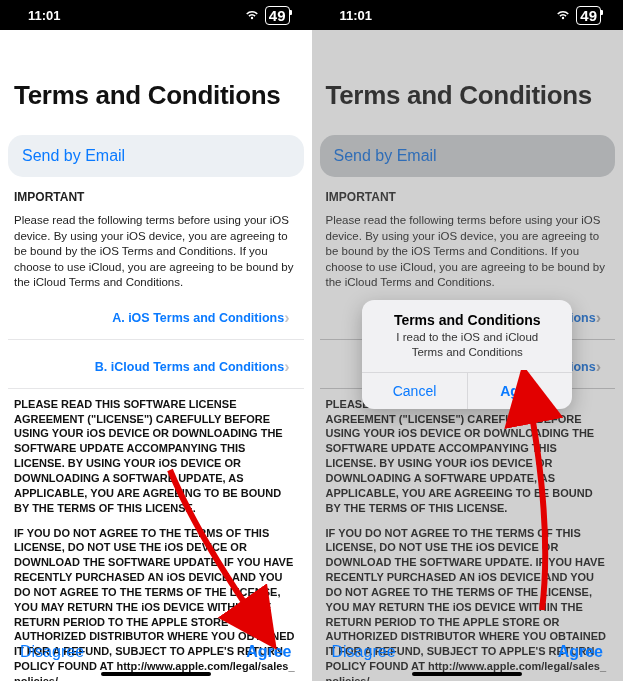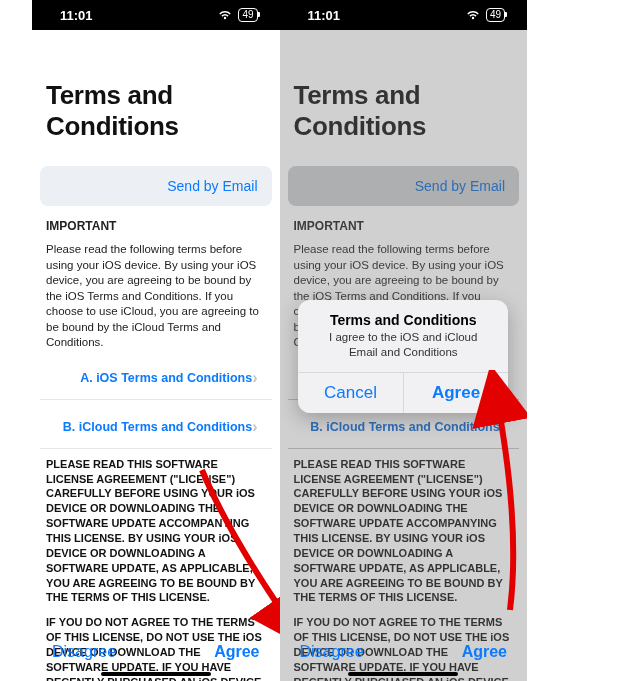--- a/index.html
+++ b/index.html
@@ -6,23 +6,22 @@
   body {
     font-family: -apple-system, BlinkMacSystemFont, "Segoe UI", Helvetica, Arial, sans-serif;
     background: #fff;
     width: 631px;
     height: 681px;
     overflow: hidden;
     position: relative;
   }
   .wrap {
     display: flex;
-    width: 527px;
+    width: 623px;
     height: 681px;
-    padding-left: 32px;
   }
   .phone {
     width: 315.5px;
     height: 681px;
     position: relative;
     background: #fff;
     overflow: hidden;
   }
   .phone.dimmed .screen-body { filter: brightness(0.85); }
   .phone.dimmed .screen-body-overlay {
@@ -40,42 +39,41 @@
     justify-content: space-between;
     padding: 0 22px 0 28px;
     font-size: 13px;
     font-weight: 600;
   }
   .sb-right { display: flex; align-items: center; gap: 6px; }
   .sb-icon { display: inline-flex; align-items: center; }
   .battery-box {
     display: inline-flex; align-items:flex-end;
     border: 1px solid #fff; border-radius: 4px;
-    padding: 1px 3px 1px 3px; font-size: 10px; font-weight:400;
+    padding: 1px 3px 1px 3px; font-size: 15px; font-weight:700;
     line-height: 1; position: relative;
   }
   .battery-box::after {
     content:""; position:absolute; right:-3px; top:3px; width:2px; height:5px;
     background:#fff; border-radius: 0 1px 1px 0;
   }
   .page-title {
     font-size: 26px;
     font-weight: 800;
     color: #111;
     padding: 50px 14px 24px 14px;
     letter-spacing: -0.3px;
   }
   .email-row {
     background: #ecf0f4;
-    border-radius: 8px;
+    border-radius: 15px;
     margin: 0 8px 12px 8px;
     padding: 12px 14px;
     color: #0a7aff;
-    font-size: 14px;
-    text-align: right;
+    font-size: 16px;
   }
   .section {
     padding: 0 14px;
     font-size: 11.5px;
     line-height: 1.35;
     color: #222;
   }
   .imp-head { font-weight: 700; font-size: 12px; margin-bottom: 8px; }
   .link-row {
     display: flex; justify-content: flex-end; align-items: center;
@@ -117,21 +115,21 @@
     border-radius: 12px;
     box-shadow: 0 6px 20px rgba(0,0,0,0.25);
     overflow: hidden;
     text-align: center;
     z-index: 10;
   }
   .alert-title { font-size: 14px; font-weight: 600; padding: 12px 14px 2px; }
   .alert-msg { font-size: 11.5px; color: #333; padding: 0 18px 12px; line-height:1.3;}
   .alert-btns { display: flex; border-top: 1px solid #d8d8db; }
   .alert-btn {
-    flex: 1; padding: 10px 0; font-size: 17px; color: #0a7aff;
+    flex: 1; padding: 10px 0; font-size: 14px; color: #0a7aff;
     border-right: 1px solid #d8d8db;
   }
   .alert-btn:last-child { border-right: none; font-weight: 600;}
   
   .arrow {
     position: absolute; z-index: 20; pointer-events: none;
   }
 </style>
 </head>
 <body>
@@ -242,21 +240,21 @@
     <div class="screen-body-overlay"></div>
 
     <div class="bottom-bar">
       <span>Disagree</span>
       <span class="agree">Agree</span>
     </div>
     <div class="home-ind"></div>
 
     <div class="alert">
       <div class="alert-title">Terms and Conditions</div>
-      <div class="alert-msg">I agree to the iOS and iCloud Email and Conditions</div>
+      <div class="alert-msg">I read to the iOS and iCloud Terms and Conditions</div>
       <div class="alert-btns">
         <div class="alert-btn">Cancel</div>
         <div class="alert-btn">Agree</div>
       </div>
     </div>
 
     <svg class="arrow" style="left:185px; top:370px;" width="90" height="250">
       <defs>
           <marker id="ah2" markerWidth="10" markerHeight="10" refX="6" refY="5" orient="auto">
             <path d="M0,0 L10,5 L0,10 z" fill="#e20000"></path>

